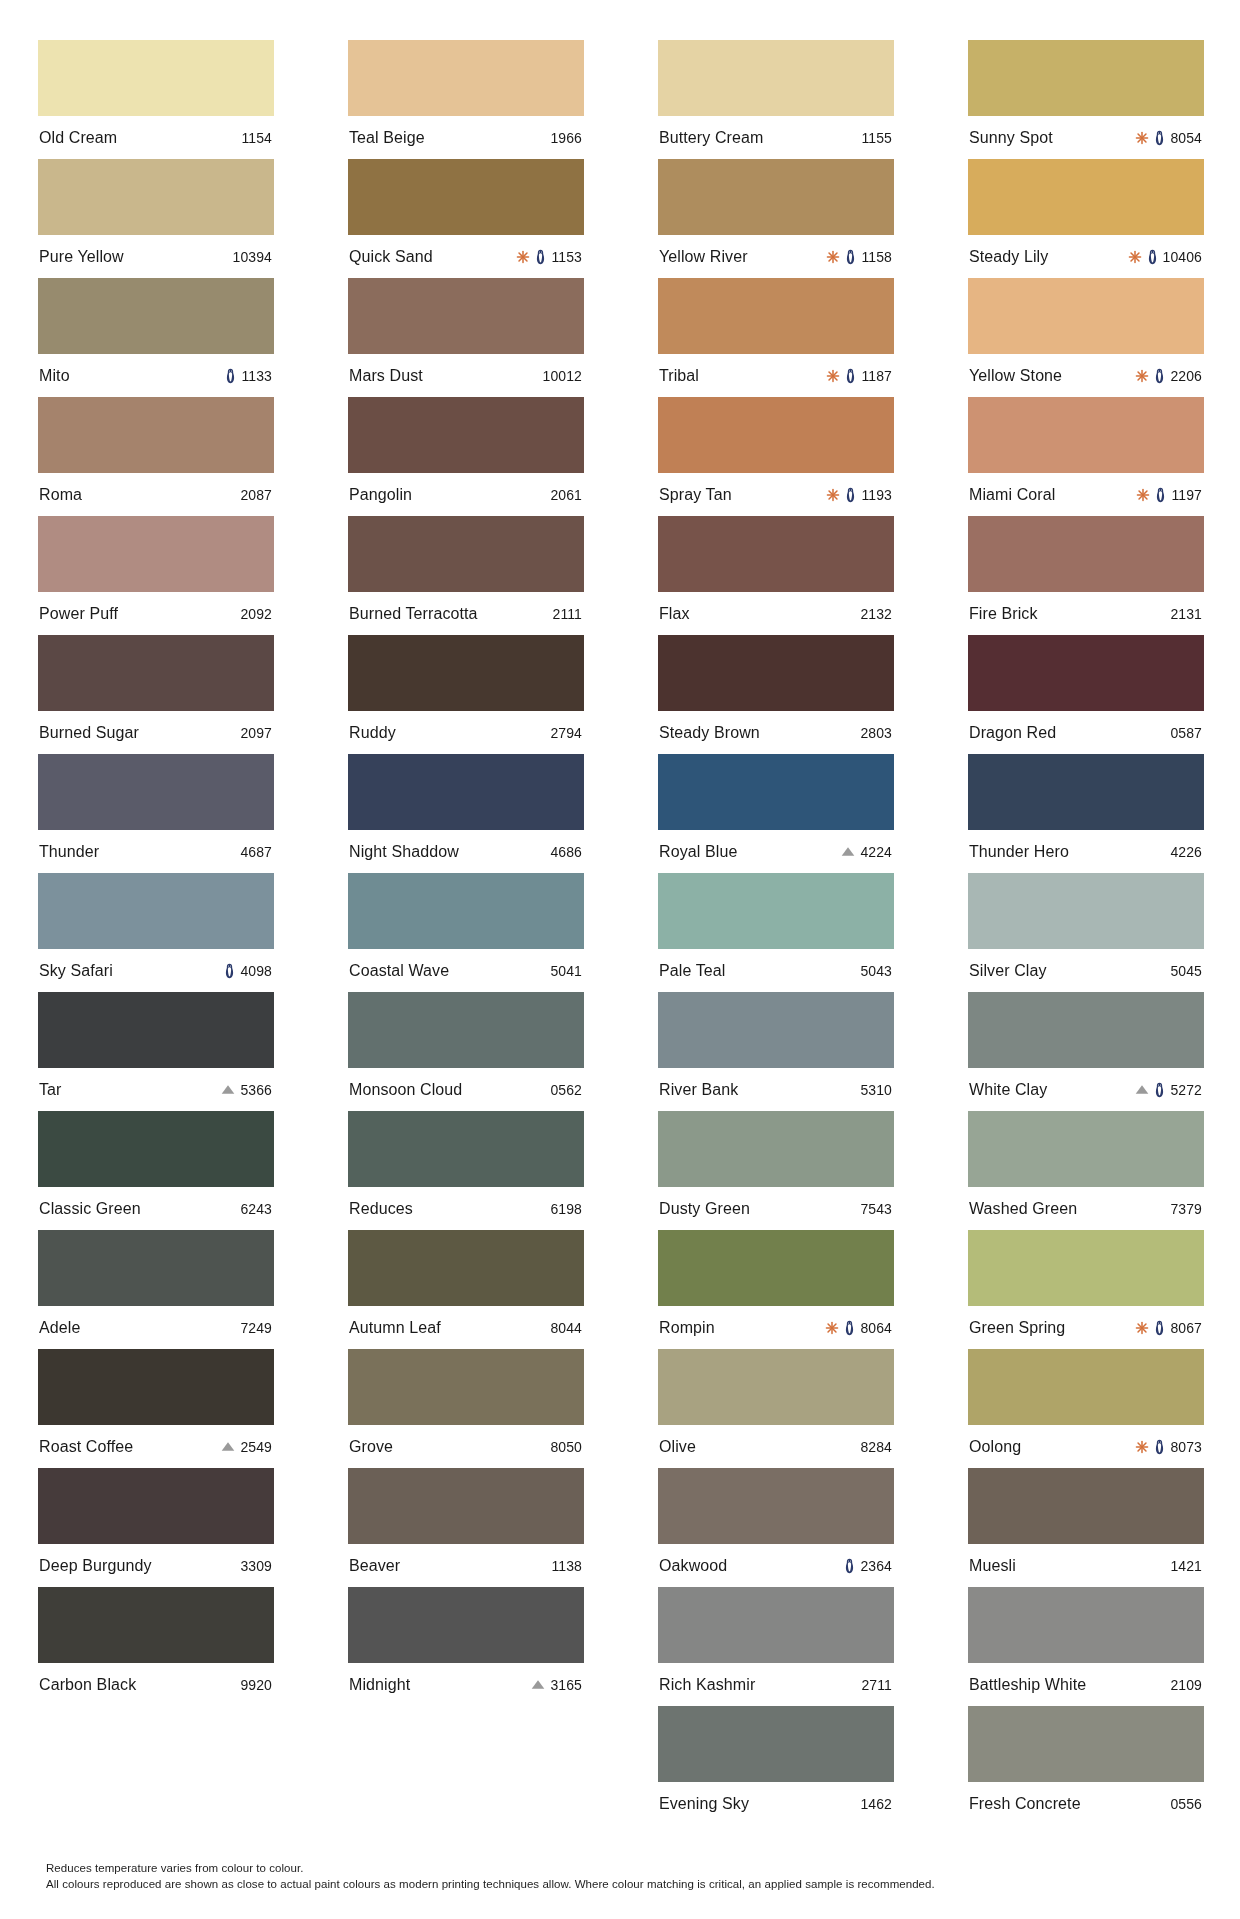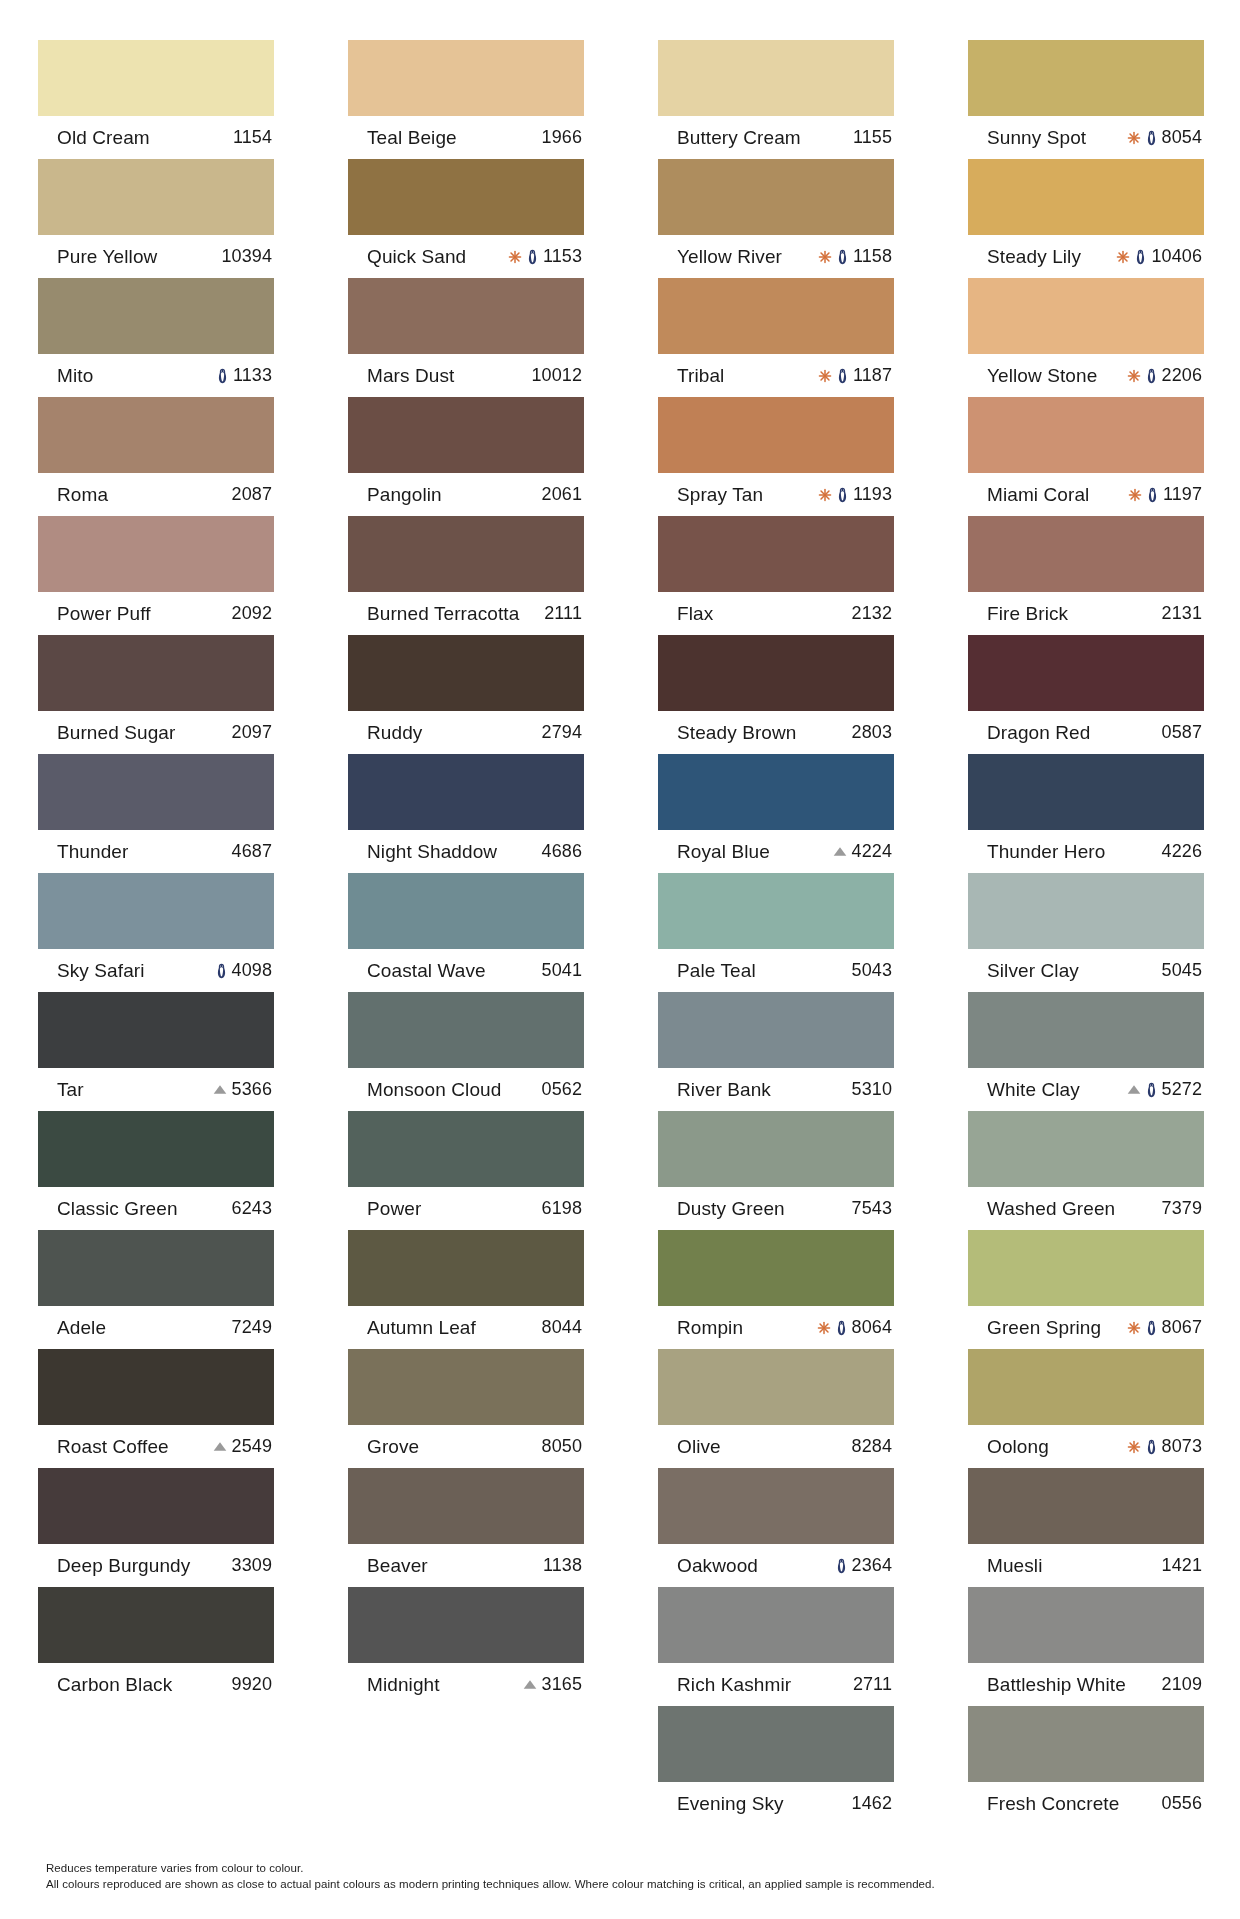--- a/index.html
+++ b/index.html
@@ -44,35 +44,34 @@
   .swatch-label-row {
     width: 236px;
     height: 43px;
     display: flex;
     align-items: center;
     justify-content: space-between;
     padding: 0 2px 0 1px;
     background: #ffffff;
   }
   .swatch-name {
-    font-size: 19px;
+    font-size: 16px;
     color: #1a1a1a;
     letter-spacing: 0.1px;
     white-space: nowrap;
     font-weight: 400;
-    margin-left: 18px;
   }
   .swatch-right {
     display: flex;
     align-items: center;
     gap: 5px;
     white-space: nowrap;
   }
   .swatch-code {
-    font-size: 18px;
+    font-size: 14px;
     color: #1a1a1a;
     letter-spacing: 0.1px;
     font-weight: 400;
     min-width: 0;
   }
   .icon {
     display: inline-flex;
     align-items: center;
     justify-content: center;
     line-height: 1;
@@ -353,21 +352,21 @@
           <div class="swatch-label-row">
             <span class="swatch-name">Monsoon Cloud</span>
             <span class="swatch-right">
               <span class="swatch-code">0562</span>
             </span>
           </div>
         </div>
         <div class="swatch-cell">
           <div class="swatch-chip" style="background: rgb(83, 98, 92);"></div>
           <div class="swatch-label-row">
-            <span class="swatch-name">Power</span>
+            <span class="swatch-name">Reduces</span>
             <span class="swatch-right">
               <span class="swatch-code">6198</span>
             </span>
           </div>
         </div>
         <div class="swatch-cell">
           <div class="swatch-chip" style="background: rgb(93, 89, 67);"></div>
           <div class="swatch-label-row">
             <span class="swatch-name">Autumn Leaf</span>
             <span class="swatch-right">

